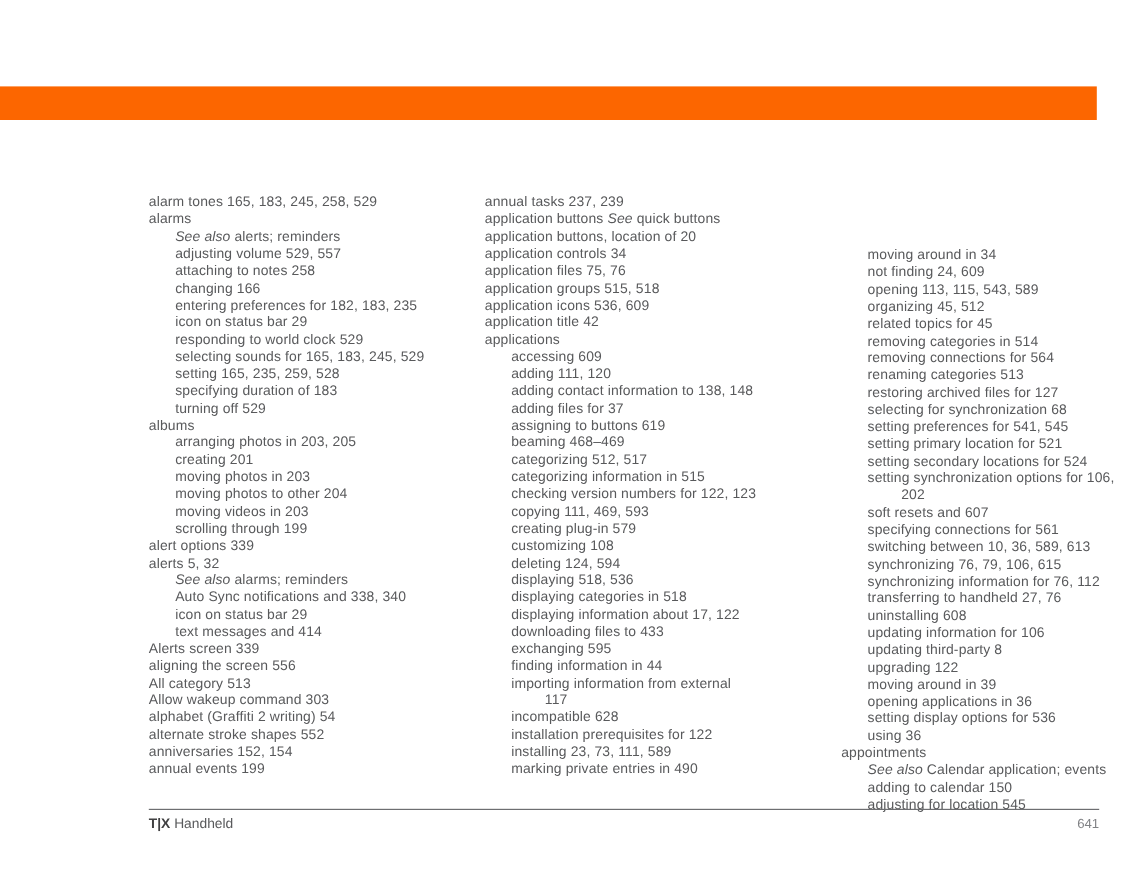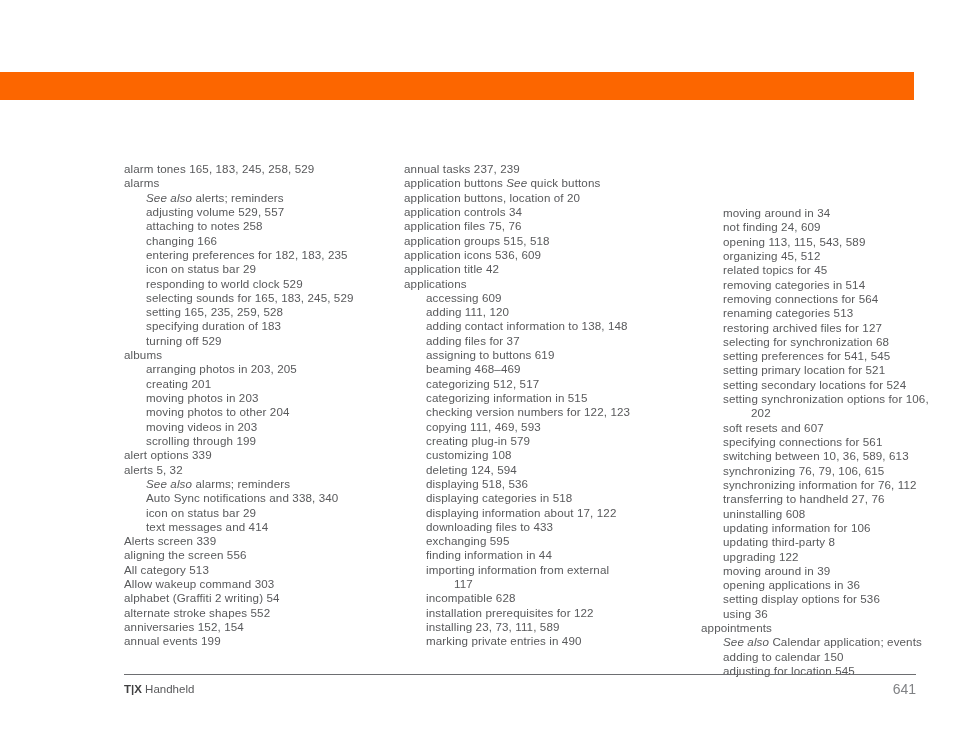--- a/index.html
+++ b/index.html
@@ -73,21 +73,21 @@
   #footer-left {
     font-size: 11.5px;
     color: #58595b;
     white-space: pre;
   }
   #footer-left .brand {
     font-weight: bold;
     color: #404041;
   }
   #footer-page {
-    font-size: 14px;
+    font-size: 11px;
     color: #808285;
   }
 </style>
 </head>
 <body>
 
 <div id="header-bar"></div>
 
 <div id="index-columns">
   <div class="index-column">

